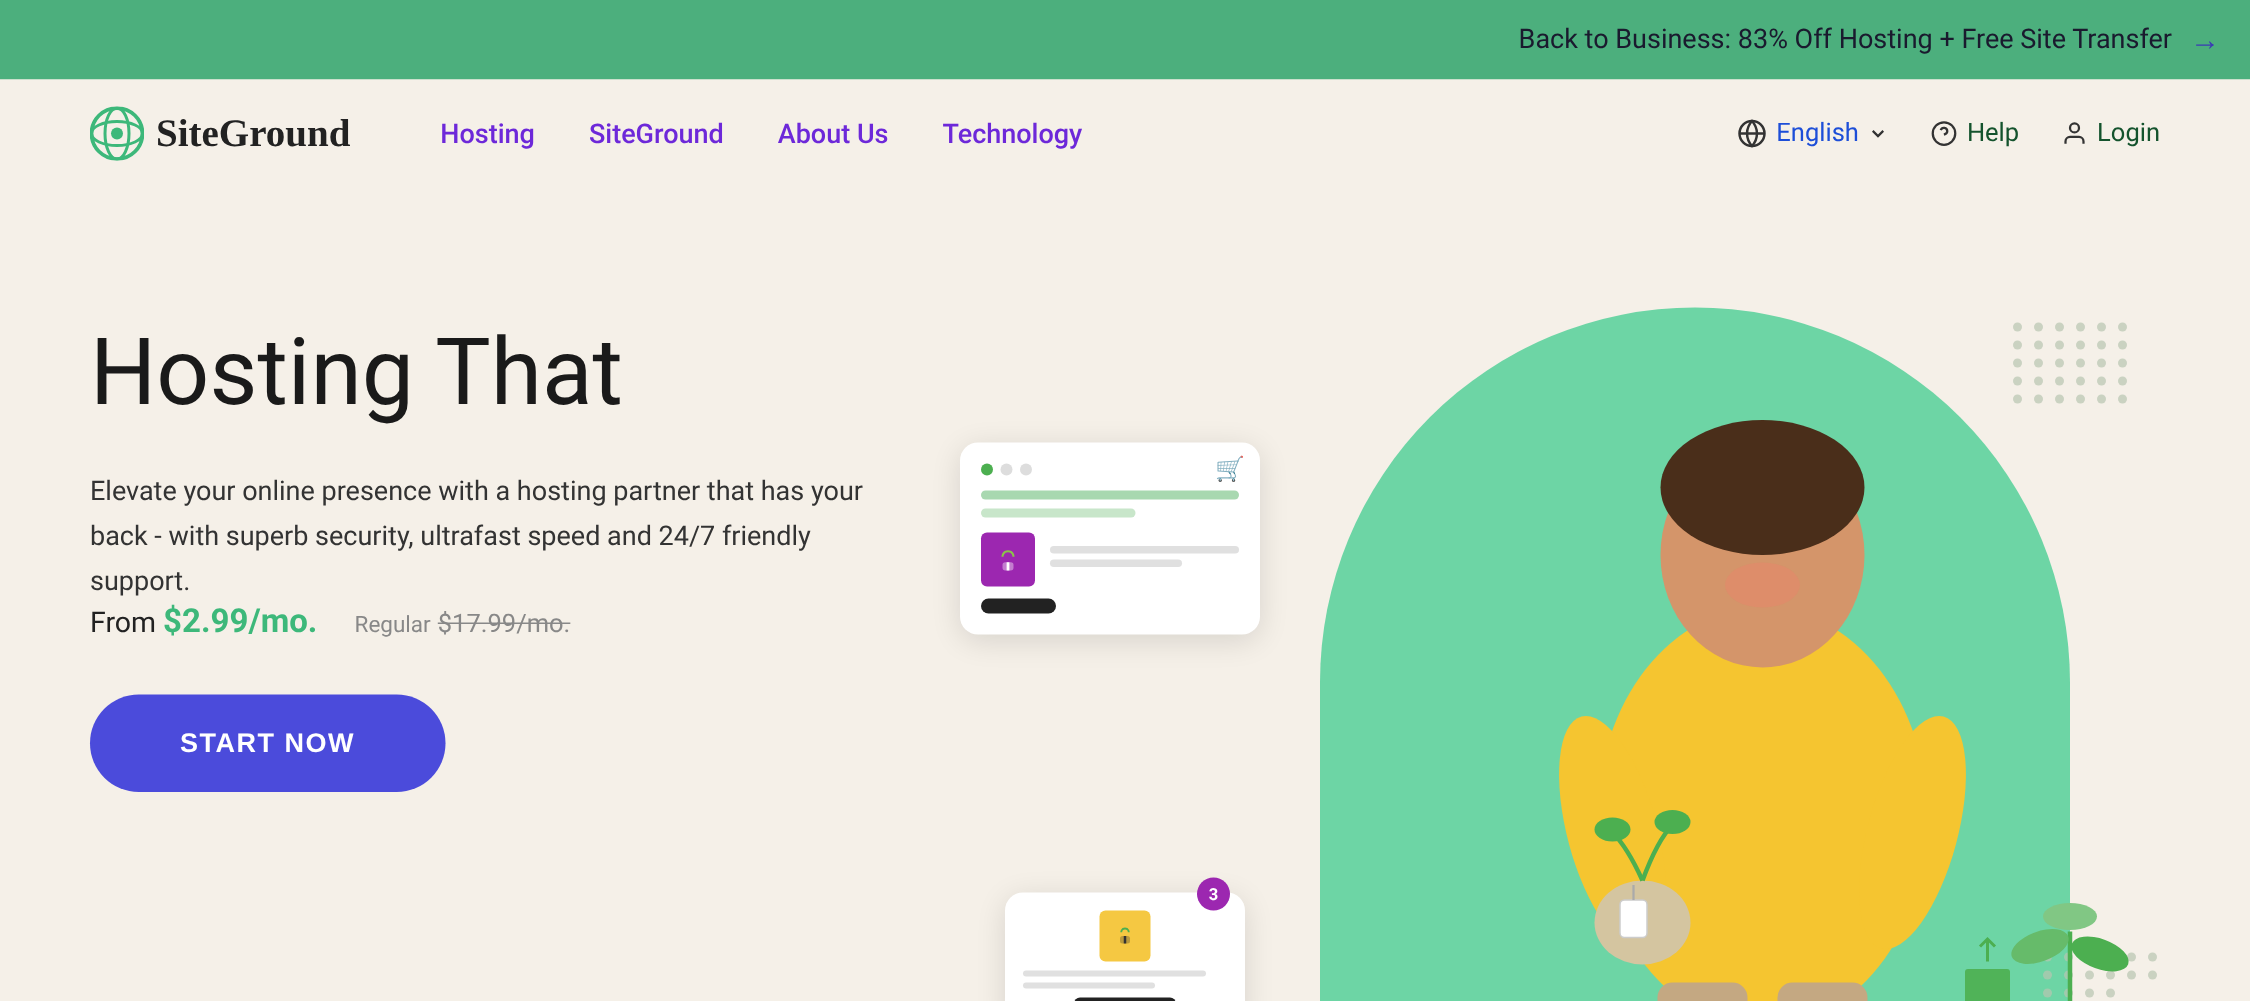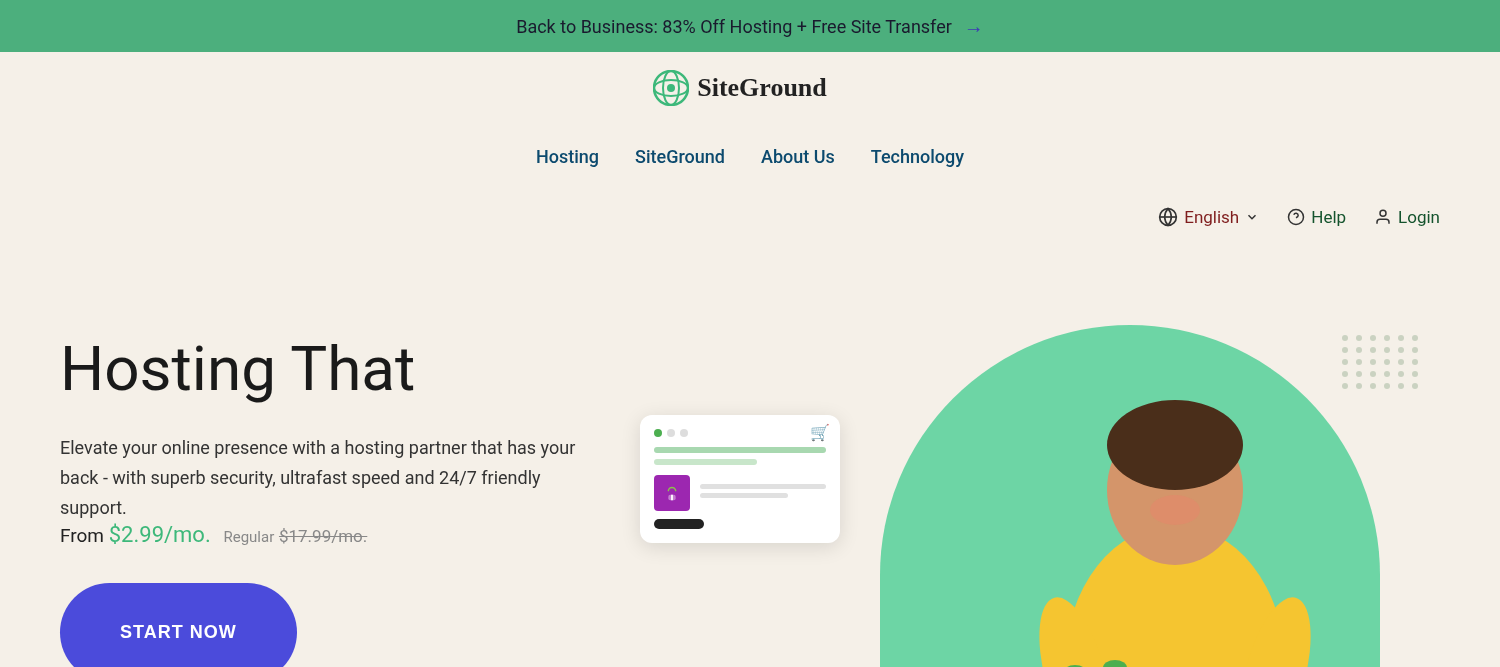--- a/index.html
+++ b/index.html
@@ -12,36 +12,34 @@
 
     
     .top-banner {
       background: #4caf7d;
       text-align: center;
       padding: 14px 20px;
       font-size: 18px;
       color: #1a1a2e;
       display: flex;
       align-items: center;
-      justify-content: center;
+      justify-content: flex-end;
       gap: 12px;
     }
     .banner-arrow {
       color: #3b3bb5;
       font-size: 20px;
     }
 
     
     .navbar {
       background: #f5f0e8;
       display: flex;
-      align-items: center;
       padding: 18px 60px;
       gap: 40px;
-      flex-direction: column;
     }
     .logo {
       display: flex;
       align-items: center;
       gap: 8px;
       text-decoration: none;
       margin-right: 20px;
     }
     .logo-icon {
       width: 36px;
@@ -54,36 +52,36 @@
       font-family: Georgia, serif;
     }
     .nav-links {
       display: flex;
       align-items: center;
       gap: 36px;
       list-style: none;
     }
     .nav-links li a {
       text-decoration: none;
-      color: #0c4a6e;
+      color: #6d28d9;
       font-size: 18px;
       font-weight: 500;
     }
     .nav-right {
       margin-left: auto;
       display: flex;
       align-items: center;
       gap: 28px;
     }
     .nav-lang {
       display: flex;
       align-items: center;
       gap: 6px;
       font-size: 17px;
-      color: #7f1d1d;
+      color: #1d4ed8;
       cursor: pointer;
     }
     .nav-help, .nav-login {
       display: flex;
       align-items: center;
       gap: 6px;
       font-size: 17px;
       color: #14532d;
       cursor: pointer;
     }
@@ -115,39 +113,39 @@
       line-height: 1.65;
       max-width: 520px;
     }
     .hero-price {
       font-size: 19px;
       color: #222;
       margin-bottom: 36px;
     }
     .hero-price .price-highlight {
       color: #3db87a;
-      font-weight: 400;
+      font-weight: 700;
       font-size: 22px;
     }
     .hero-price .price-regular {
       font-size: 17px;
       color: #888;
       text-decoration: line-through;
     }
     .hero-price .price-label {
       font-size: 15px;
       color: #888;
-      margin-left: 8px;
+      margin-left: 20px;
     }
     .cta-button {
       background: #4b4bdb;
       color: #fff;
       border: none;
       border-radius: 50px;
-      padding: 39px 60px;
+      padding: 22px 60px;
       font-size: 18px;
       font-weight: 700;
       letter-spacing: 1px;
       cursor: pointer;
       text-transform: uppercase;
     }
 
     
     .hero-right {
       flex: 1;

